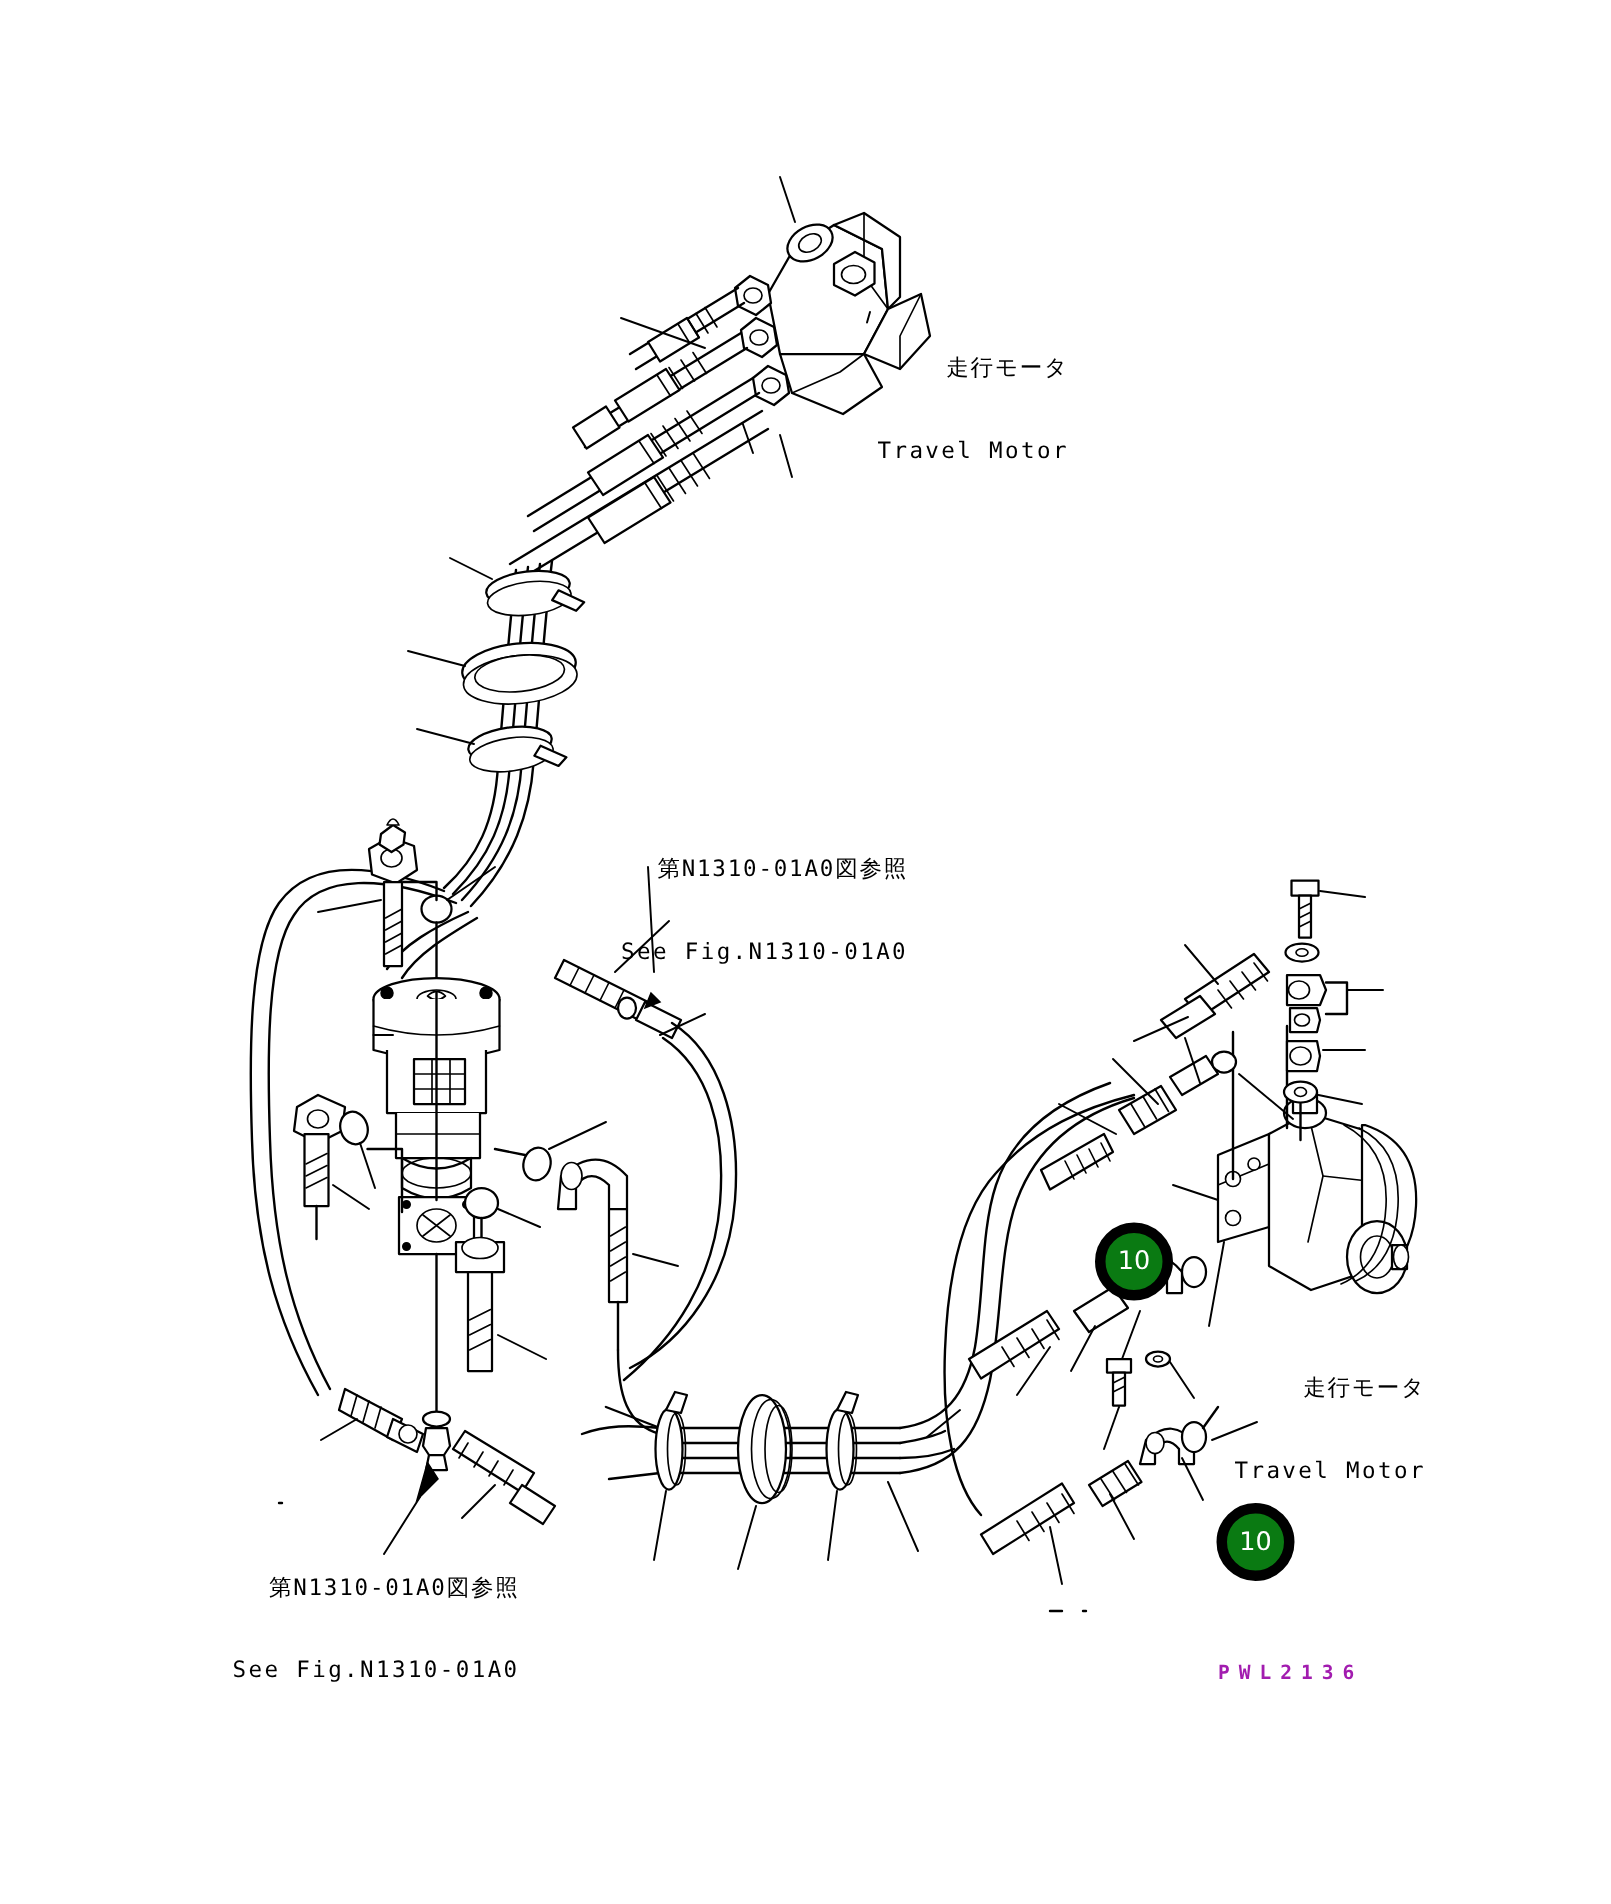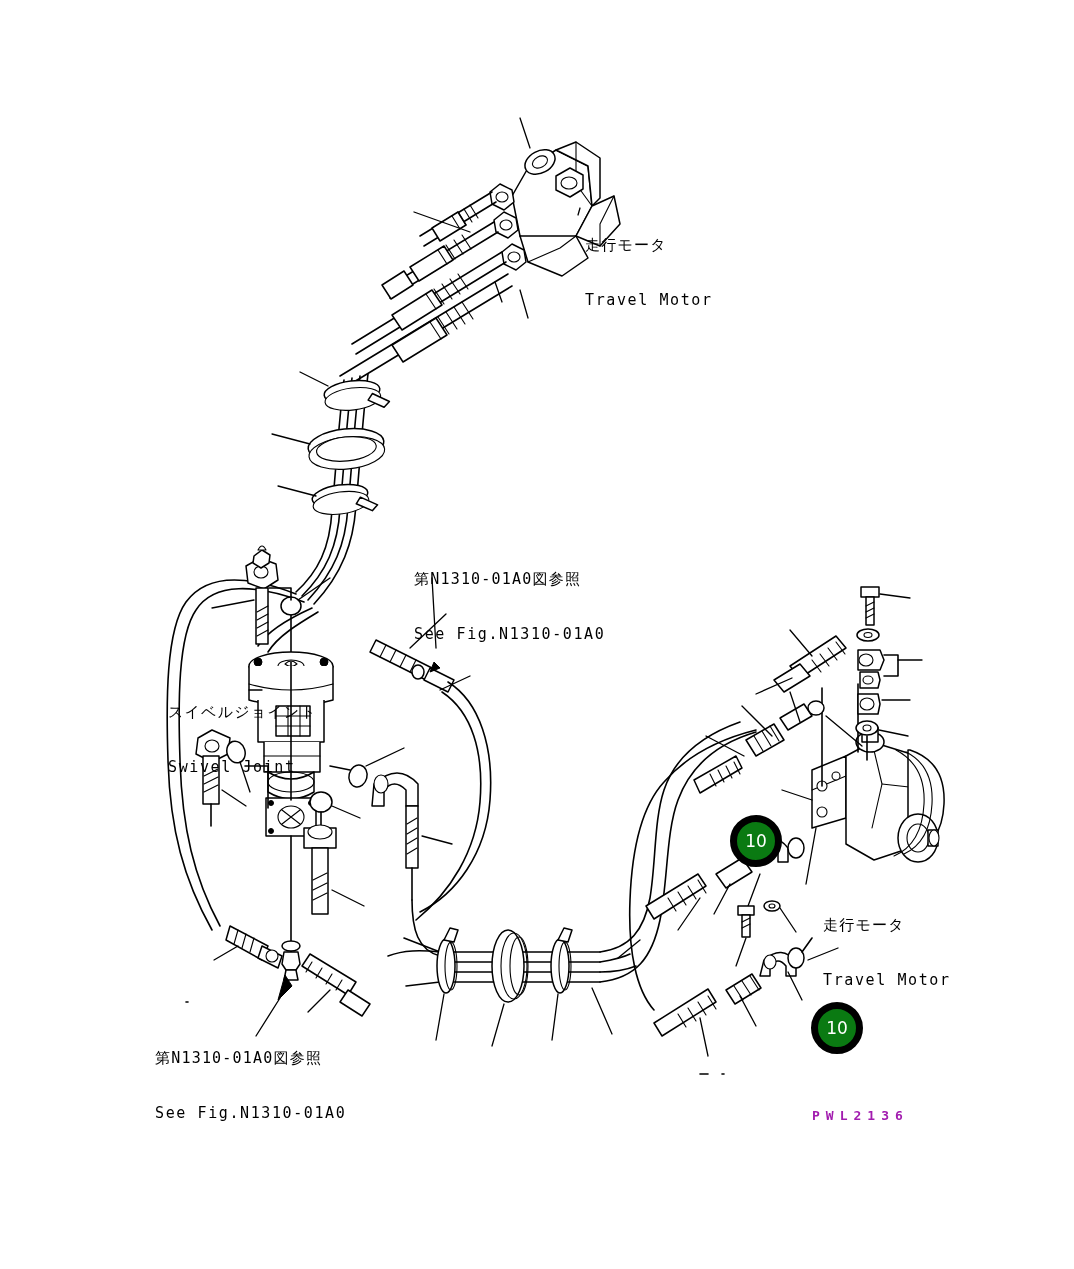--- a/index.html
+++ b/index.html
@@ -12,20 +12,21 @@
     font-family: "DejaVu Sans Mono", monospace;
     width: 1074px;
     height: 1269px;
     overflow: hidden;
   }
   #sheet {
     position: relative;
     width: 1074px;
     height: 1269px;
     background: #ffffff;
+    text-align: right;
   }
   #artwork {
     position: absolute;
     left: 0;
     top: 0;
     width: 1074px;
     height: 1269px;
   }
   .lbl {
     position: absolute;
@@ -476,24 +477,20 @@
   <div class="lbl" style="left:585px; top:199px;">
     <span class="jp">走行モータ</span>
     <span class="en">Travel Motor</span>
   </div>
 
   <div class="lbl" style="left:414px; top:533px;">
     <span class="jp">第N1310-01A0図参照</span>
     <span class="en">See Fig.N1310-01A0</span>
   </div>
 
-  <div class="lbl" style="left:168px; top:666px;">
-    <span class="jp">スイベルジョイント</span>
-    <span class="en">Swivel Joint</span>
-  </div>
 
   <div class="lbl" style="left:823px; top:879px;">
     <span class="jp">走行モータ</span>
     <span class="en">Travel Motor</span>
   </div>
 
   <div class="lbl" style="left:155px; top:1012px;">
     <span class="jp">第N1310-01A0図参照</span>
     <span class="en">See Fig.N1310-01A0</span>
   </div>

